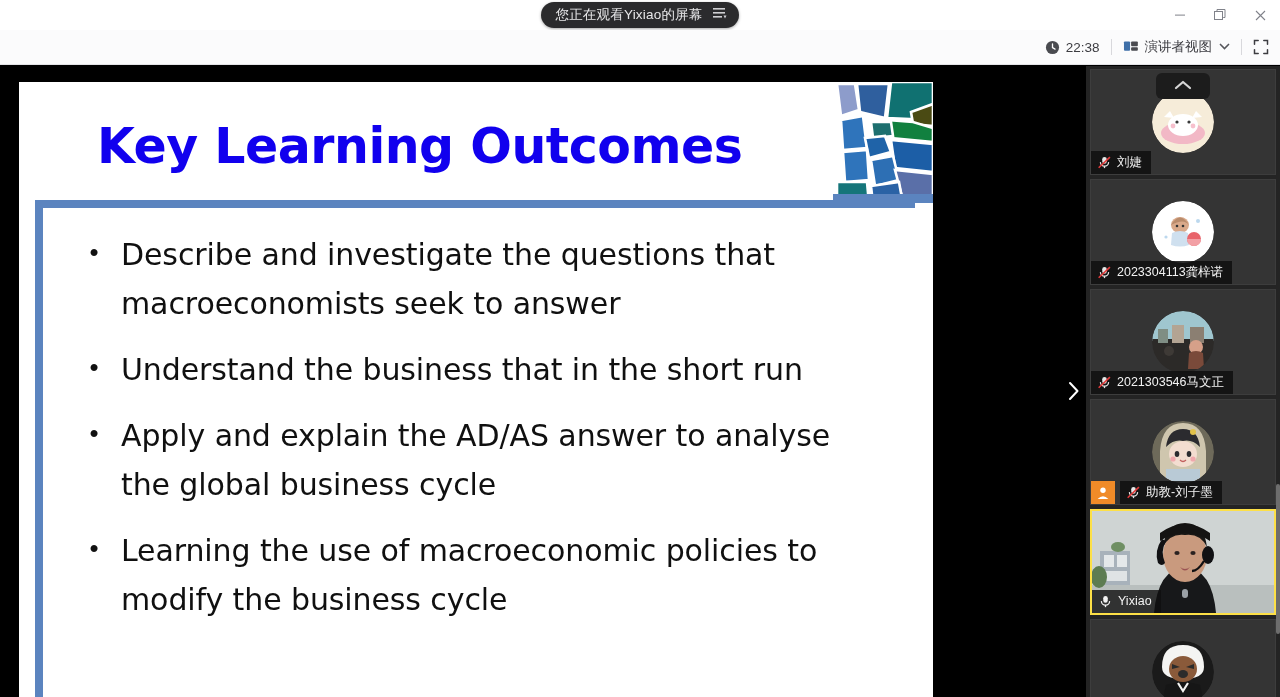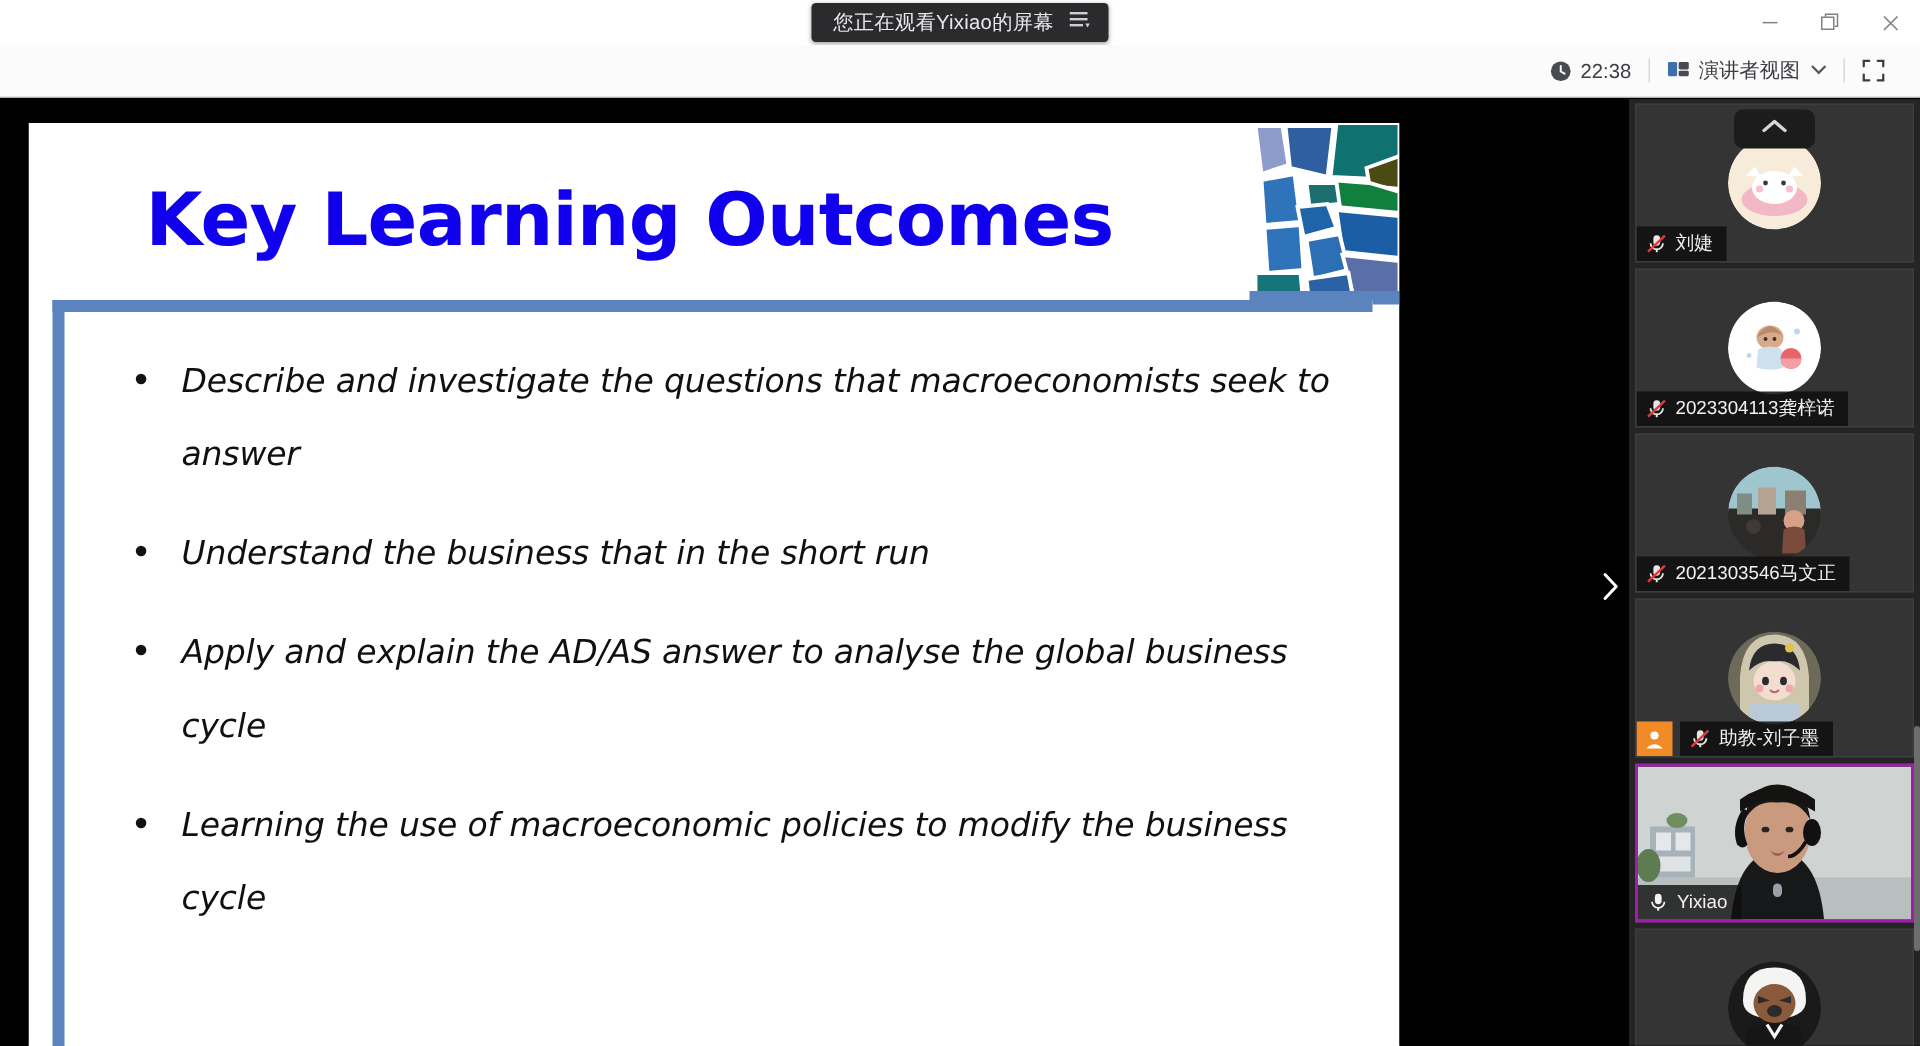--- a/index.html
+++ b/index.html
@@ -8,41 +8,41 @@
   body { font-family:"Liberation Sans","DejaVu Sans",sans-serif; }
 
   
   .titlebar{
     position:absolute; left:0; top:0; width:1280px; height:30px;
     background:#ffffff; display:flex; align-items:center; justify-content:center;
   }
   .share-pill{
     display:flex; align-items:center; gap:10px;
     background:#2b2b2d; color:#e8e8ea;
-    border-radius:3px; padding:4px 12px 5px 14px;
+    border-radius:13px; padding:4px 12px 5px 14px;
     font-size:13.5px; line-height:17px; letter-spacing:.2px;
     box-shadow:0 1px 3px rgba(0,0,0,.35);
   }
   .share-pill .pill-menu{ font-size:13px; color:#cfcfd3; letter-spacing:-1px; }
 
   .winctrls{
     position:absolute; right:0; top:0; height:30px; display:flex; align-items:center;
   }
   .winbtn{
     width:40px; height:30px; display:flex; align-items:center; justify-content:center;
     color:#7d7f86;
   }
   .winbtn svg{ display:block; }
 
   
   .toolbar{
     position:absolute; left:0; top:30px; width:1280px; height:35px;
     background:#fbfbfc; border-bottom:1px solid #e3e3e6;
     display:flex; align-items:center; justify-content:flex-end;
-    padding-right:12px; gap:0px;
+    gap:0px;
   }
   .tb-item{
     display:flex; align-items:center; gap:6px;
     font-size:13.5px; color:#3c3c41; padding:0 11px; height:24px;
   }
   .tb-sep{ width:1px; height:16px; background:#d8d8dc; }
   .tb-ico{ display:flex; align-items:center; justify-content:center; }
   .caret{ font-size:9px; color:#55565b; margin-left:1px; }
 
   
@@ -87,40 +87,40 @@
     position:absolute; left:44px; top:22px; width:800px;
   }
   .bullet{
     display:flex; align-items:flex-start; gap:20px; margin-bottom:17px;
   }
   .dot{
     font-size:26px; line-height:44px; color:#111; flex:0 0 auto; width:14px; text-align:center;
   }
   .btxt{
     font-family:"DejaVu Sans",sans-serif;
-    font-size:22px; line-height:49px; color:#101010; letter-spacing:-.1px;font-style:italic;
+    font-size:30px; line-height:49px; color:#101010; letter-spacing:-.1px;
   }
 
   
   .collapse{
     position:absolute; left:1062px; top:310px; width:22px; height:34px;
     display:flex; align-items:center; justify-content:center;
     color:#ffffff; z-index:7;
   }
 
   
   .strip{
     position:absolute; left:1086px; top:0px; width:194px; height:631px;
     background:#242424; overflow:hidden;
   }
   .tile{
     position:relative; margin:3px 4px 4px 4px; height:106px;
     background:#343434; border:1px solid #3d3d3d; overflow:hidden;padding-left:39px;
   }
-  .tile.speaking{ border:2px solid #a21caf; }
+  .tile.speaking{ border:2px solid #fde047; }
   .avatar{
     position:absolute; left:50%; top:50%; transform:translate(-50%,-50%);
     width:62px; height:62px; border-radius:50%; overflow:hidden;
   }
   .avatar svg{ display:block; }
   .videoframe{ position:absolute; inset:0; overflow:hidden; }
   .videoframe svg{ display:block; }
   .namebar{
     position:absolute; left:0; bottom:0; display:flex; align-items:center;
     background:rgba(15,15,15,.86); color:#f2f2f2;

